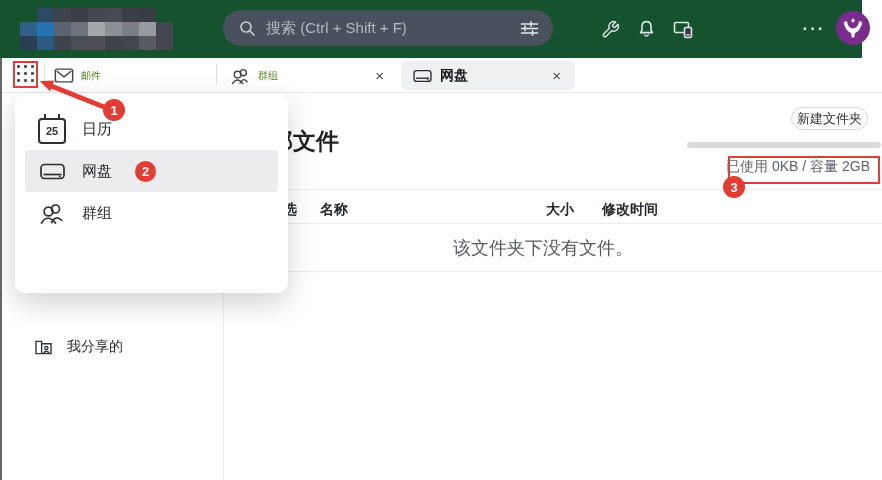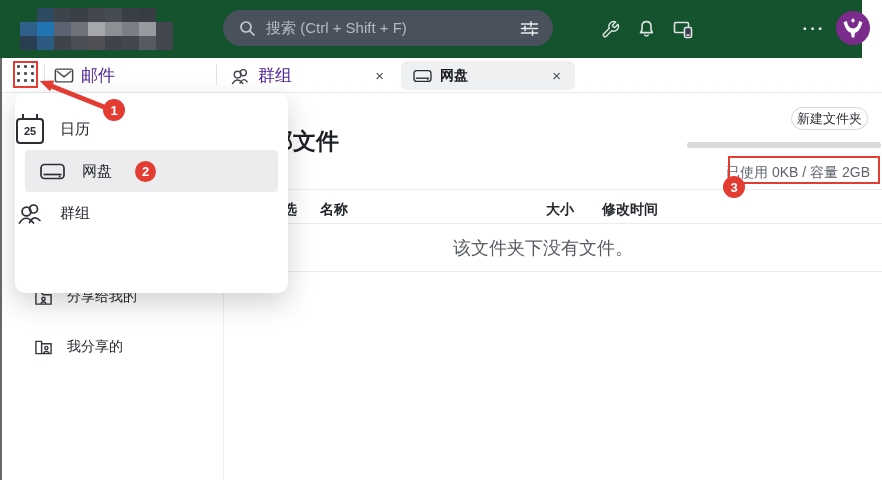--- a/index.html
+++ b/index.html
@@ -20,46 +20,46 @@
   .avatar{position:absolute;left:836px;top:11px;width:34px;height:34px;border-radius:50%;
           background:#7b2b8c;display:flex;align-items:center;justify-content:center;cursor:pointer;}
   
   .tabbar{position:absolute;left:0;top:58px;width:882px;height:35px;background:#fff;
           border-bottom:1px solid #e8eaec;box-sizing:border-box;}
   .grid-btn{position:absolute;left:17px;top:65px;width:19px;height:19px;display:grid;
             grid-template-columns:repeat(3,3px);grid-auto-rows:3px;gap:4px;cursor:pointer;background:none;border:none;padding:0;}
   .grid-btn i{width:3px;height:3px;background:#4c5157;border-radius:1px;}
   .tab-sep{position:absolute;top:64px;width:1px;height:21px;background:#dfe1e4;}
   .tab{position:absolute;top:61px;height:29px;display:flex;align-items:center;cursor:pointer;box-sizing:border-box;}
-  .tab .t-label{margin-left:7px;font-size:17px;color:#4c1d95;white-space:nowrap;}
+  .tab .t-label{margin-left:7px;font-size:10px;color:#4d7c0f;white-space:nowrap;}
   .tab.active{background:#eef0f2;border-radius:6px;}
   .tab.active .t-label{font-weight:bold;color:#17191d;font-size:14px;}
   .tab-close{margin-left:auto;font-size:15px;color:#4a4e54;line-height:1;padding:2px 4px;cursor:pointer;}
   
   .left-edge{position:absolute;left:0;top:58px;width:2px;height:422px;background:#676767;z-index:46;}
   .sidebar-border{position:absolute;left:223px;top:93px;width:1px;height:387px;background:#ebedef;}
   .side-item{position:absolute;left:26px;width:185px;height:36px;display:flex;align-items:center;gap:14px;
              padding-left:8px;box-sizing:border-box;cursor:pointer;}
   .side-item span{font-size:14px;color:#26292e;white-space:nowrap;}
   
   .page-title{position:absolute;left:247px;top:126px;font-size:23px;font-weight:bold;color:#1d2024;}
   .new-folder{position:absolute;left:791px;top:107px;width:77px;height:23px;border:1px solid #d5d7d9;
               border-radius:13px;background:#fff;font-size:13px;color:#2c3036;display:flex;align-items:center;
               justify-content:center;cursor:pointer;box-sizing:border-box;white-space:nowrap;}
   .progress{position:absolute;left:687px;top:142px;width:194px;height:6px;border-radius:3px;background:#d9dadc;}
   .storage-box{position:absolute;left:728px;top:156px;width:152px;height:28px;border:2px solid #e23c33;
-               box-sizing:border-box;display:flex;align-items:flex-end;justify-content:flex-end;padding-right:8px;}
+               box-sizing:border-box;display:flex;align-items:flex-start;justify-content:flex-end;padding-right:8px;}
   .storage-box span{font-size:14px;color:#5f646c;white-space:nowrap;}
   .tline{position:absolute;left:253px;right:0;height:1px;background:#ececee;}
   .th{position:absolute;top:196px;line-height:27px;font-size:14px;font-weight:bold;color:#24282d;white-space:nowrap;}
   .empty-text{position:absolute;left:453px;top:236px;font-size:18px;color:#565b62;white-space:nowrap;}
   
   .dropdown{position:absolute;left:15px;top:93px;width:273px;height:200px;background:#fff;border-radius:10px;
             box-shadow:0 10px 28px rgba(0,0,0,.18);z-index:40;padding-top:15px;box-sizing:border-box;}
-  .menu-item{height:42px;display:flex;align-items:center;gap:15px;cursor:pointer;}
+  .menu-item{height:42px;display:flex;align-items:center;gap:15px;padding-left:22px;cursor:pointer;}
   .menu-item .m-label{font-size:15px;color:#23272d;white-space:nowrap;}
   .menu-item.active{background:#ececee;margin:0 10px;padding-left:12px;border-radius:4px;}
   .m-ico{width:30px;height:30px;display:flex;align-items:center;justify-content:center;}
   .cal-icon{position:relative;width:24px;height:22px;border:2px solid #2b2f35;border-radius:4px;
             display:flex;align-items:center;justify-content:center;font-size:11px;font-weight:bold;color:#2b2f35;margin-top:3px;}
   .cal-icon::before,.cal-icon::after{content:"";position:absolute;top:-6px;width:2px;height:6px;background:#2b2f35;}
   .cal-icon::before{left:4px}.cal-icon::after{right:4px}
   
   .num-badge{position:absolute;width:22px;height:22px;border-radius:50%;background:#e23c33;color:#fff;
              font-size:13px;font-weight:bold;display:flex;align-items:center;justify-content:center;z-index:60;}
@@ -198,28 +198,20 @@
       <path d="M4 12.5 h15"></path>
       <circle cx="17.3" cy="14.3" r="0.9" fill="#2a2e33" stroke="none"></circle>
     </svg>
     <span class="t-label">网盘</span>
     <span class="tab-close">×</span>
   </div>
 
   <div class="left-edge"></div>
   <div class="sidebar-border"></div>
 
-  <div class="side-item" style="top:279px">
-    <svg width="19" height="17" viewBox="0 0 20 18" fill="none" stroke="#33373d" stroke-width="1.5">
-      <path d="M2 3.5 h5.5 l2 2.5 H18 v10 H2 z"></path>
-      <circle cx="10" cy="10.5" r="1.7"></circle>
-      <path d="M7 15.5 q3 -4 6 0"></path>
-    </svg>
-    <span>分享给我的</span>
-  </div>
 
   <div class="side-item" style="top:329px">
     <svg width="19" height="17" viewBox="0 0 20 18" fill="none" stroke="#33373d" stroke-width="1.5">
       <path d="M2 2.5 h6 v13 H2 z M8 5 h10 v10.5 H8"></path>
       <circle cx="13" cy="9.5" r="1.7"></circle>
       <path d="M10 15 q3 -4 6 0"></path>
     </svg>
     <span>我分享的</span>
   </div>
 

